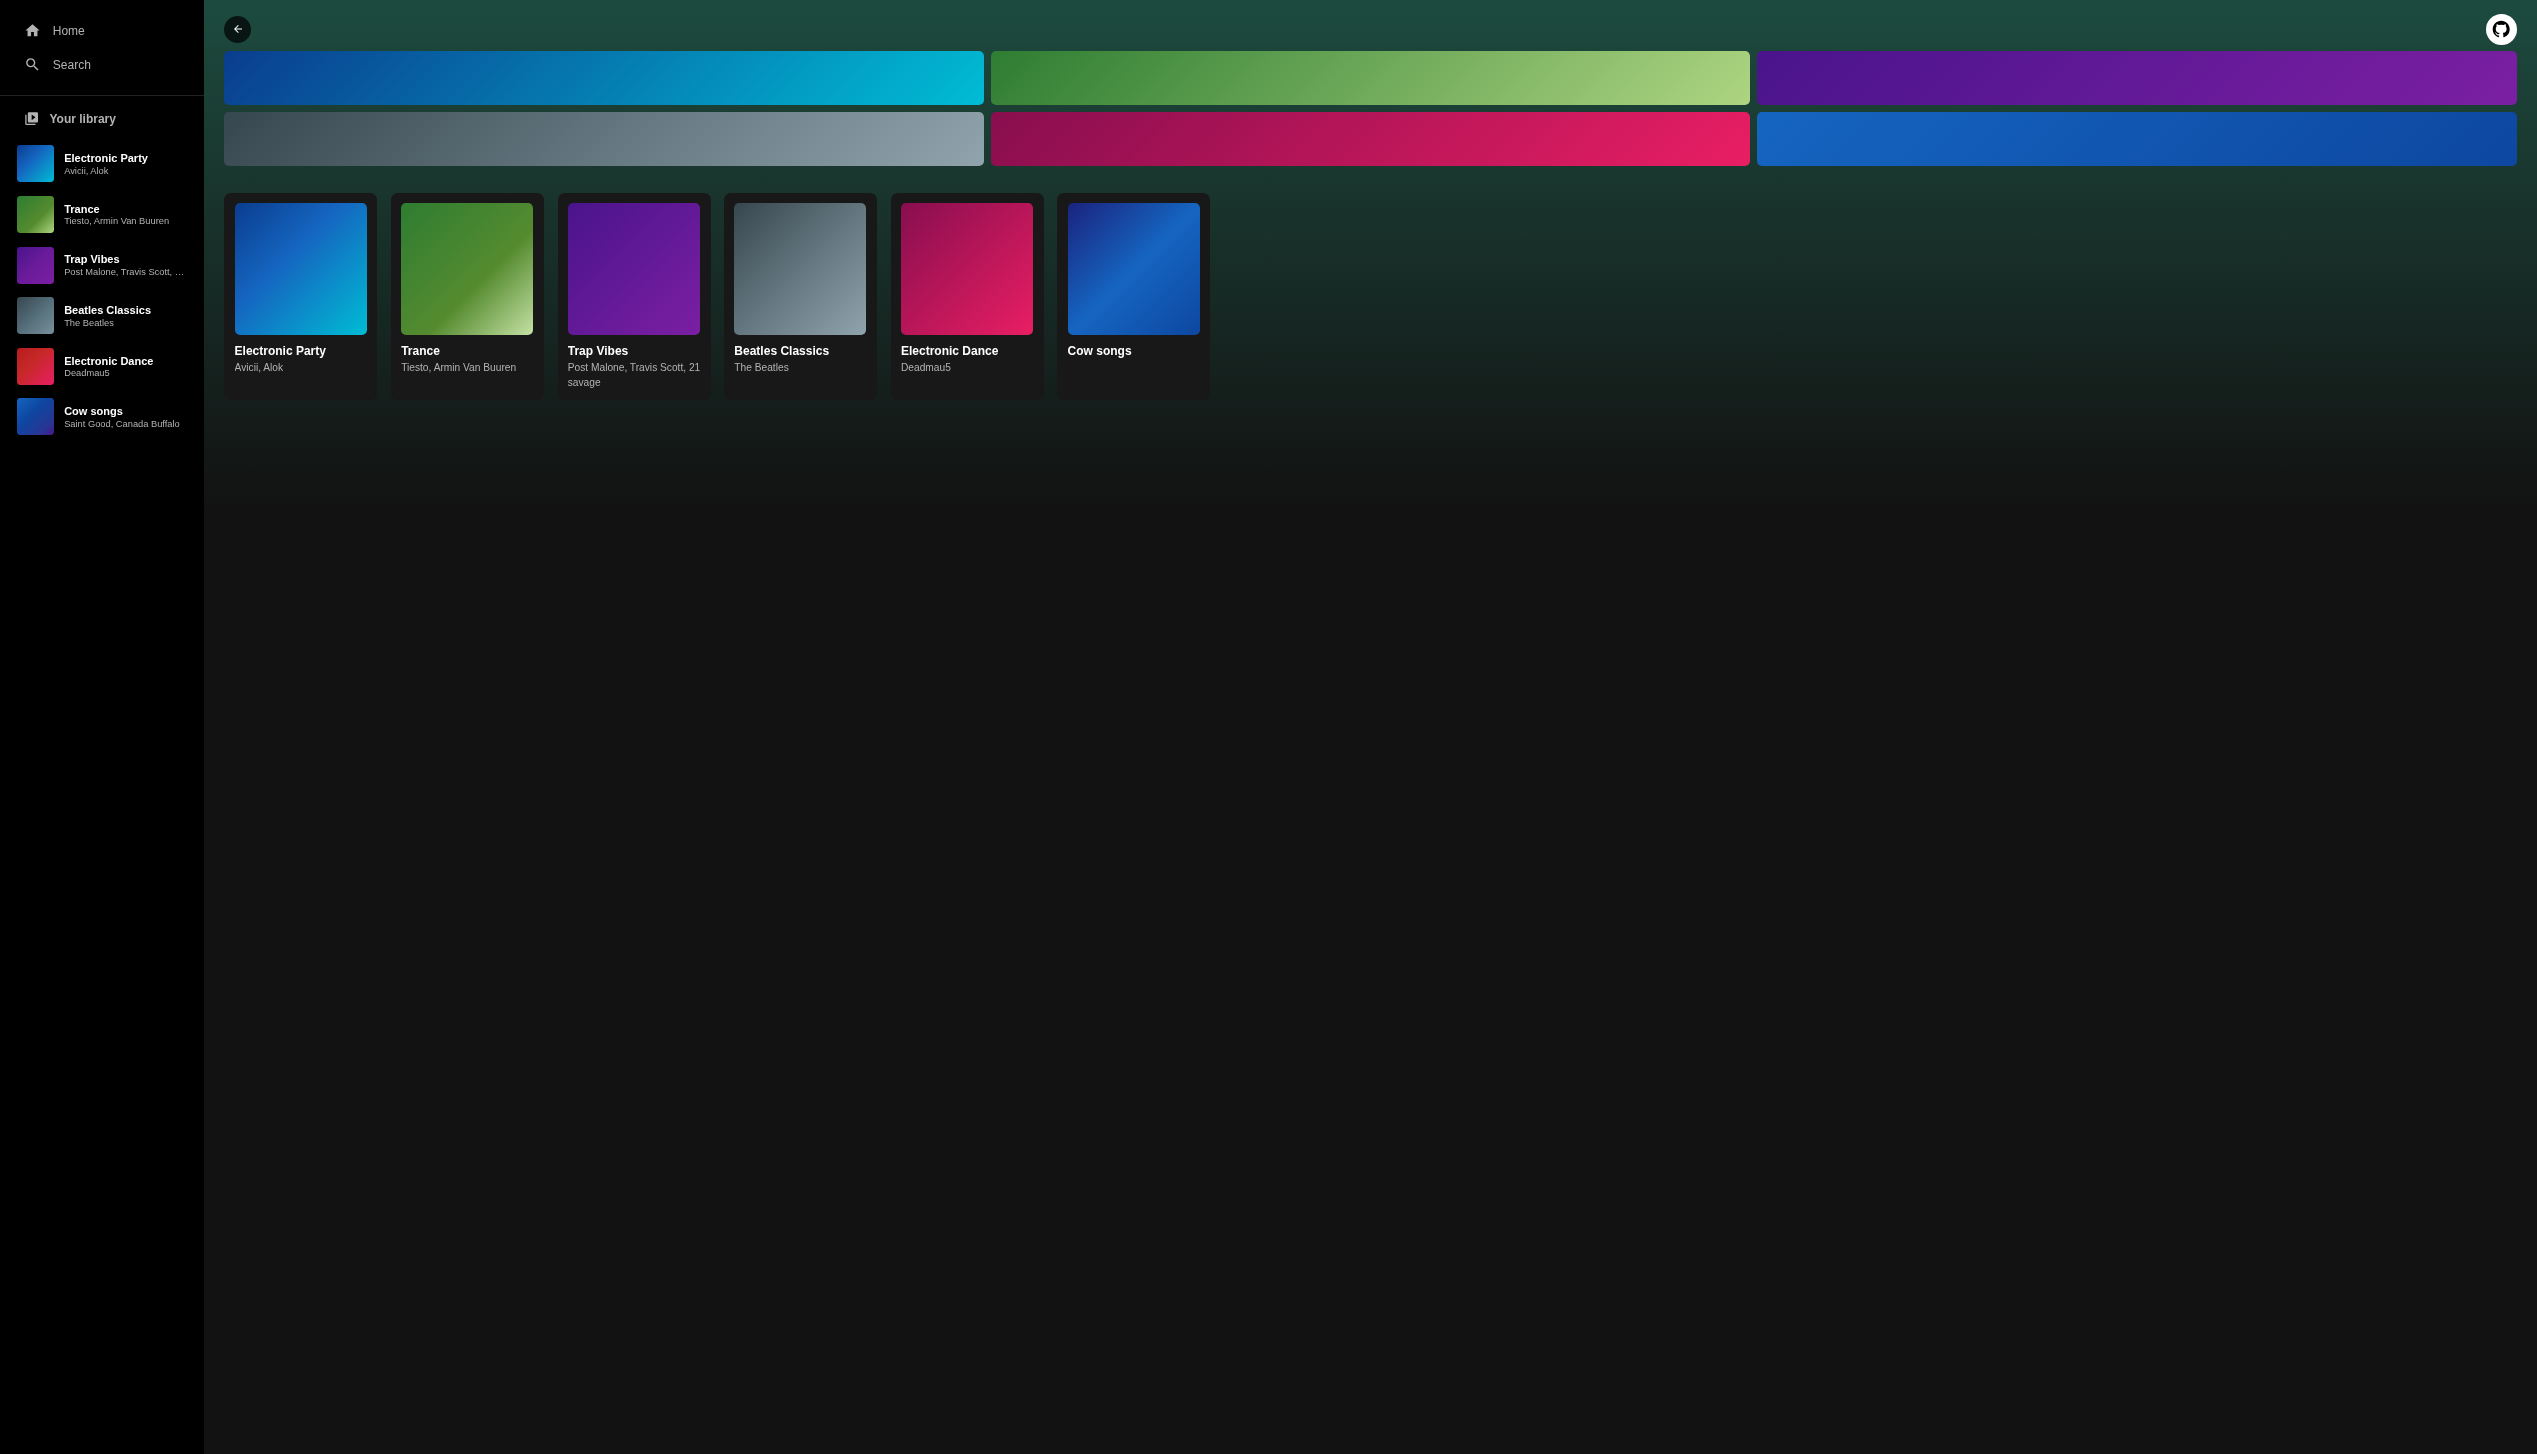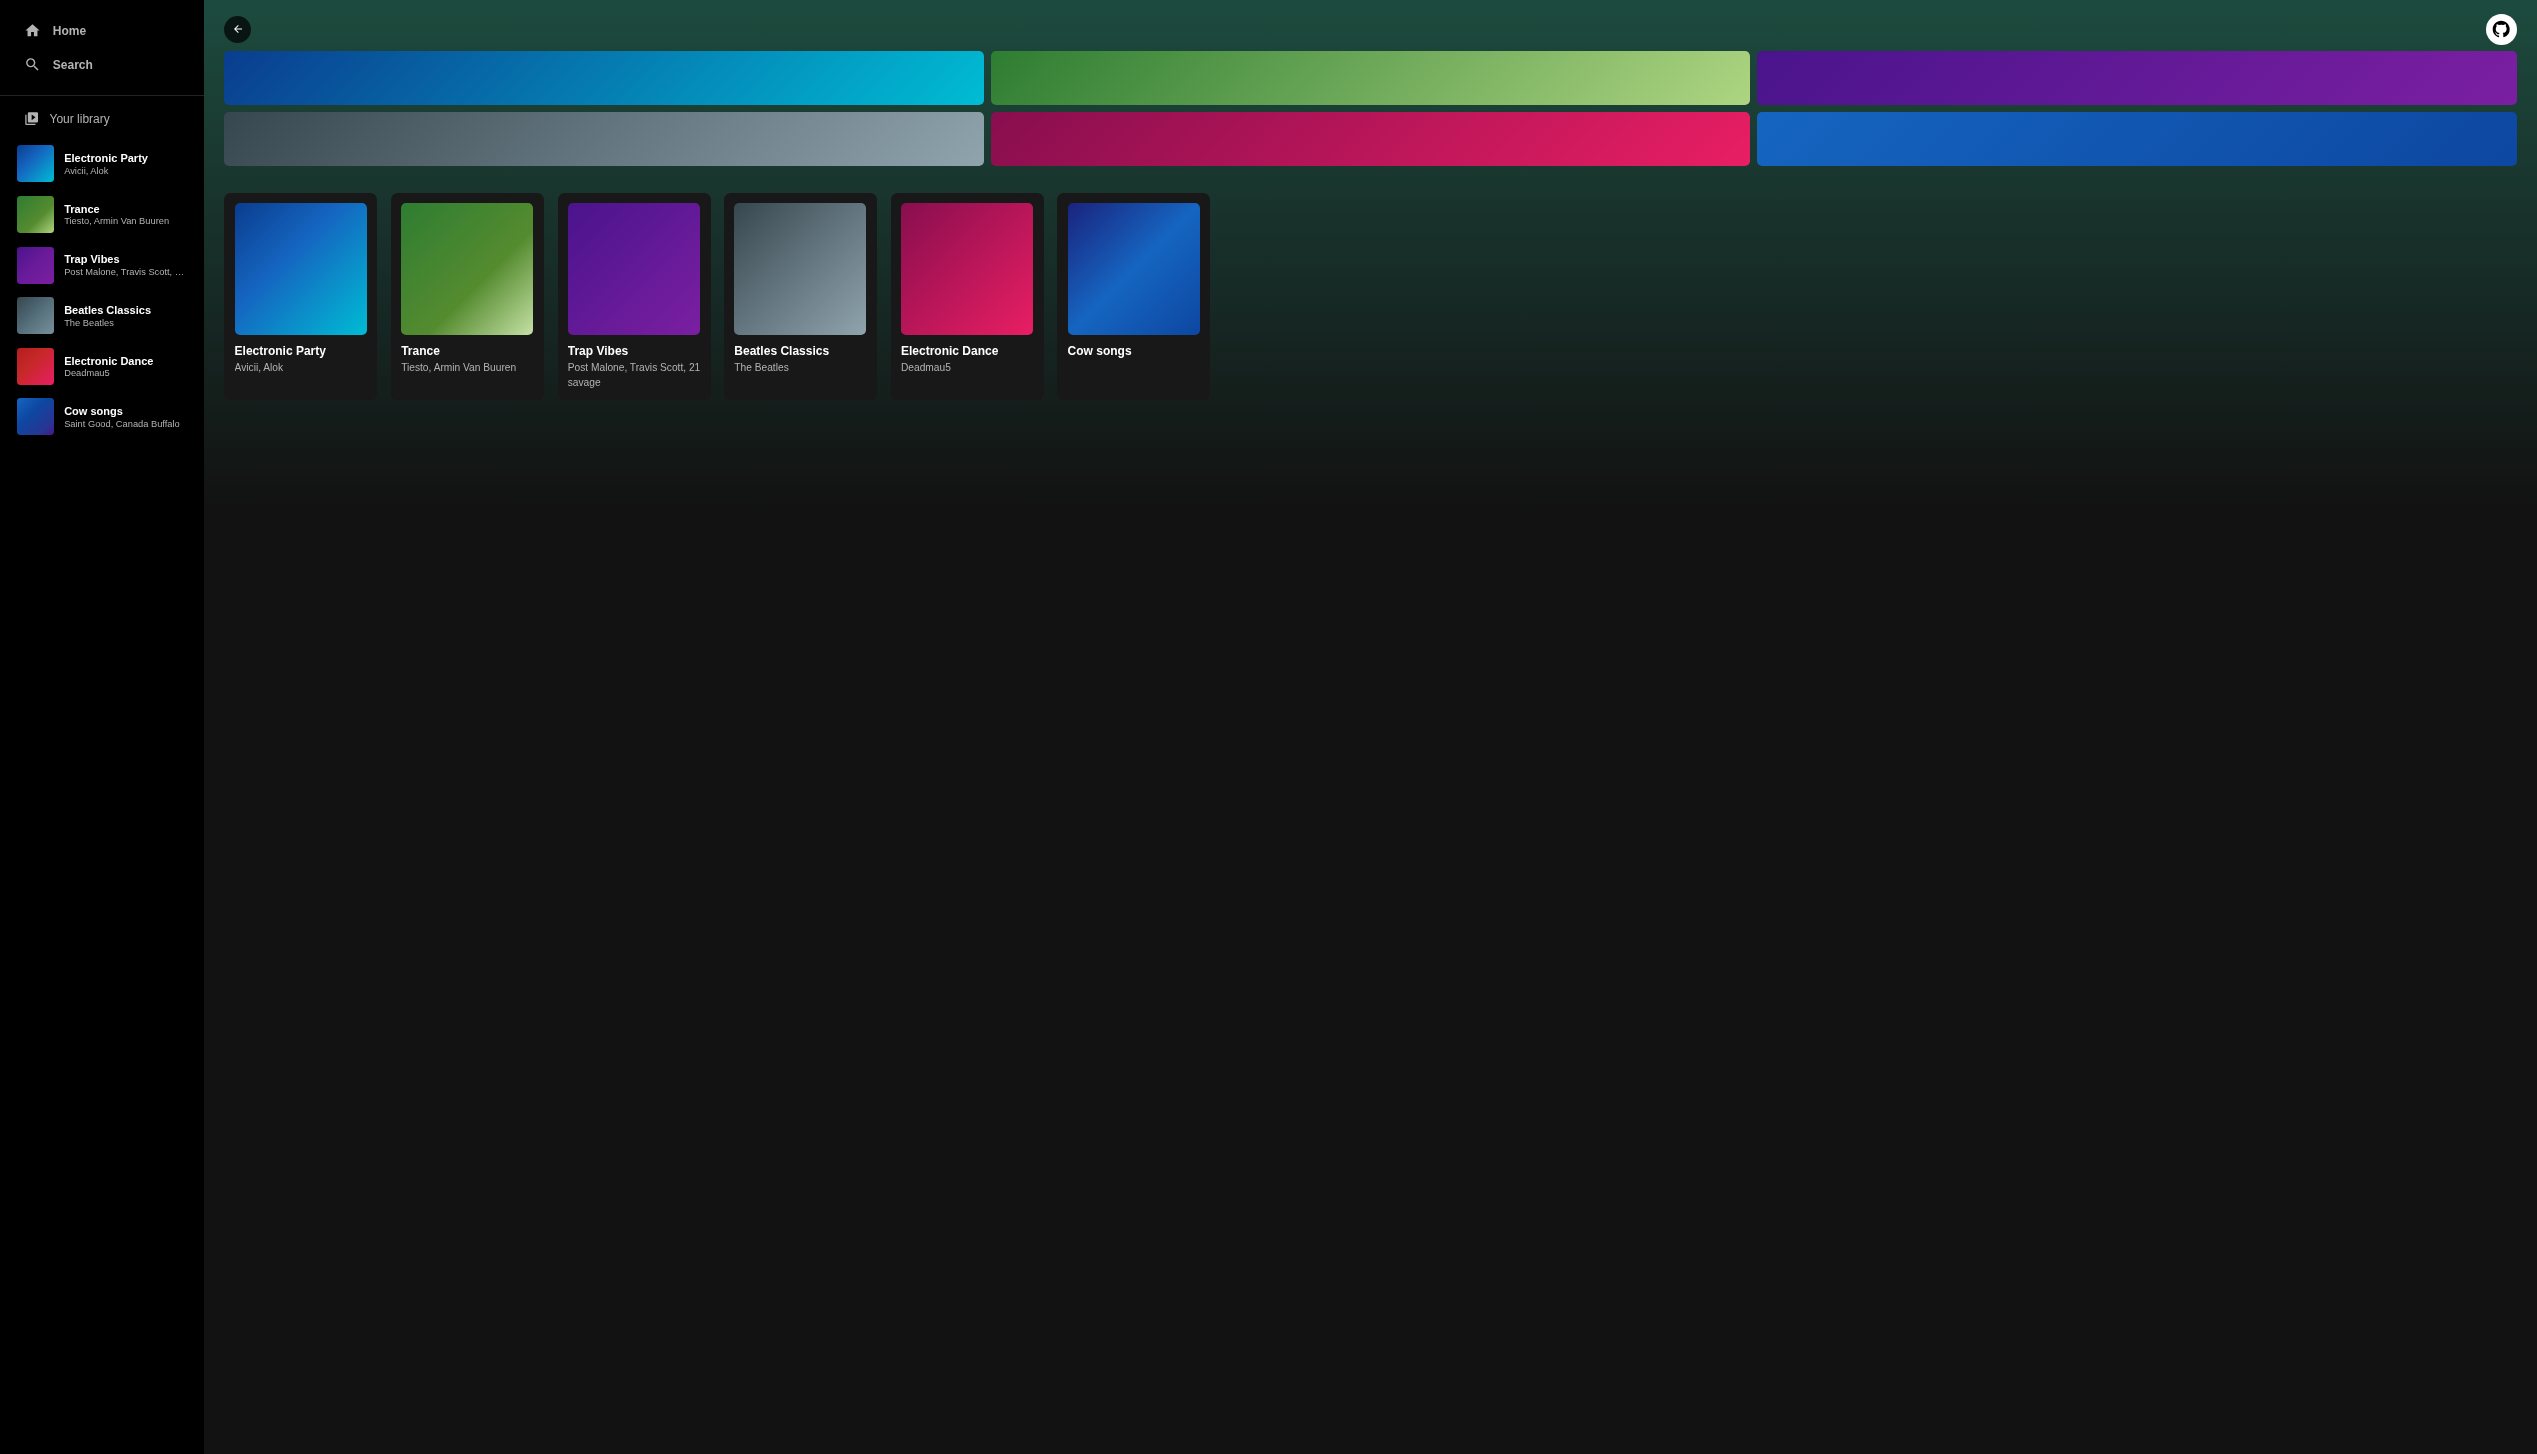--- a/index.html
+++ b/index.html
@@ -29,21 +29,21 @@
 
     .sidebar-nav-item {
       display: flex;
       align-items: center;
       gap: 12px;
       padding: 8.5px 10.2px;
       border-radius: 5.1px;
       cursor: pointer;
       color: #b3b3b3;
       font-size: 12px;
-      font-weight: 700;
+      font-weight: 400;
       transition: color 0.2s;
     }
 
     .sidebar-nav-icon {
       width: 17px;
       height: 17px;
       display: flex;
       align-items: center;
       justify-content: center;
     }
@@ -316,21 +316,21 @@
     </div>
   </div>
 
   <div class="library-section">
     <div class="library-header">
       <span>
         <svg width="15.3" height="15.3" viewBox="0 0 24 24" fill="#b3b3b3">
           <path d="M4 6H2v14c0 1.1.9 2 2 2h14v-2H4V6zm16-4H8c-1.1 0-2 .9-2 2v12c0 1.1.9 2 2 2h12c1.1 0 2-.9 2-2V4c0-1.1-.9-2-2-2zm-8 12.5v-9l6 4.5-6 4.5z"></path>
         </svg>
       </span>
-      <span style="color:#b3b3b3;font-size:12px;font-weight:400;">Your library</span>
+      <span style="color:#b3b3b3;font-size:12px;font-weight:700;">Your library</span>
     </div>
 
     <div class="library-list">
 
     <div class="library-item">
     <div class="library-thumb thumb-electronic-party"></div>
     <div class="library-info">
       <div class="library-name">Electronic Party</div>
       <div class="library-sub">Avicii, Alok</div>
     </div>

